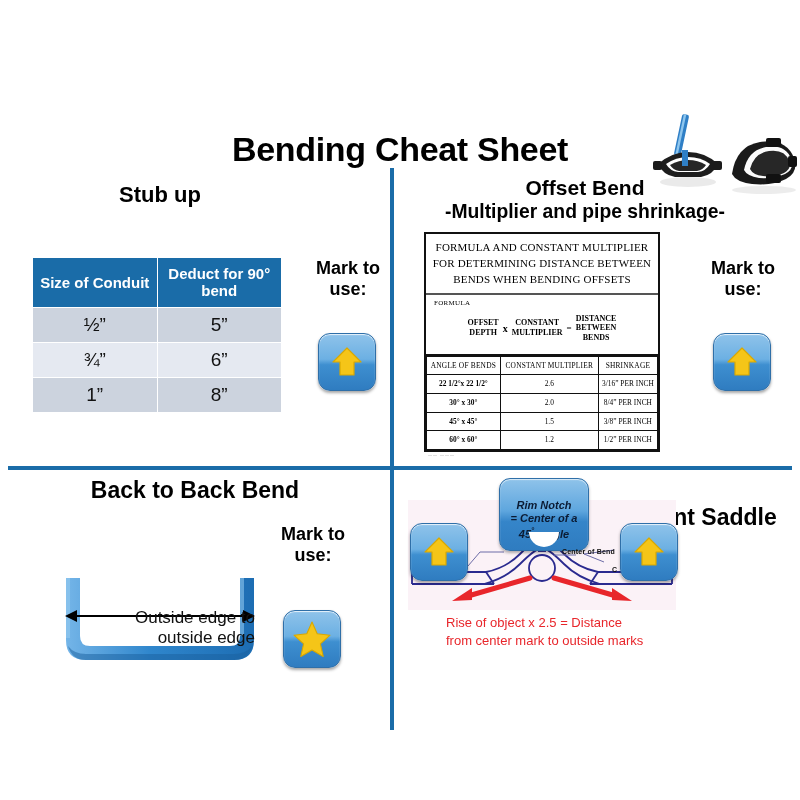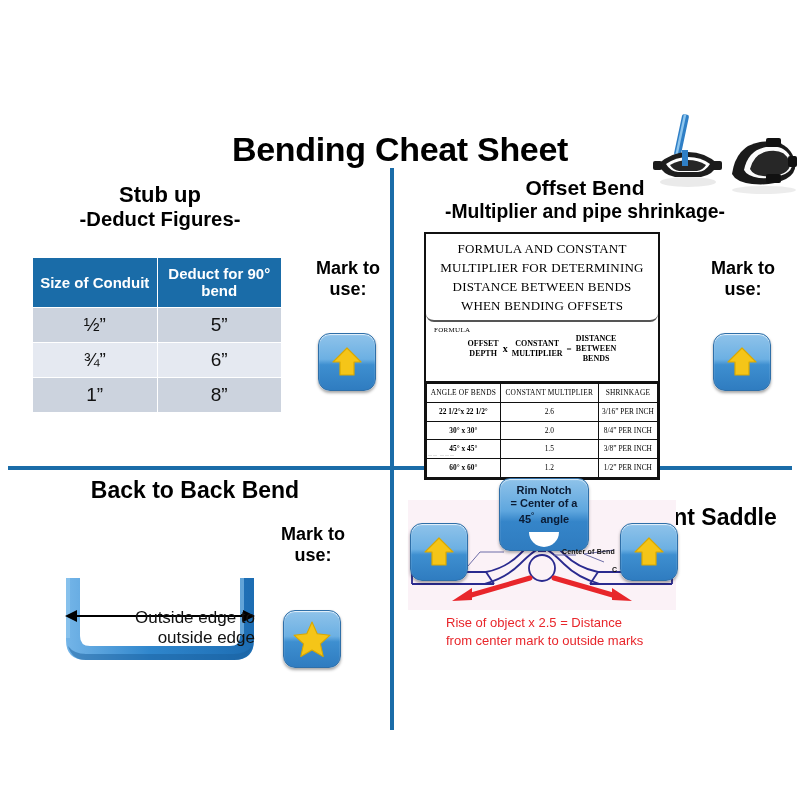--- a/index.html
+++ b/index.html
@@ -126,39 +126,39 @@
     position: absolute;
     left: 424px;
     top: 232px;
     width: 232px;
     background: #ffffff;
     border: 2px solid #111;
     font-family: "Liberation Serif", serif;
   }
   .ot-title {
     text-align: center;
-    font-size: 13px;
+    font-size: 11px;
     line-height: 1.45;
     padding: 6px 6px 5px;
     border-bottom: 2px solid #555;
     letter-spacing: 0.2px;
-    border-radius: 8px;
   }
   .ot-formula {
     border-bottom: 2px solid #111;
     padding: 4px 8px 7px;
     position: relative;
     min-height: 48px;
   }
   .ot-formula-label { font-size: 7px; letter-spacing: 0.3px; }
   .ot-formula-eq {
     display: flex;
     align-items: center;
     justify-content: center;
     gap: 4px;
+    margin-top: 7px;
     font-weight: bold;
     font-size: 8px;
   }
   .ot-frac { text-align: center; line-height: 1.25; }
   .ot-times { font-weight: bold; font-size: 10px; }
   .ot-eqsign { font-size: 9px; }
   .ot-rhs { text-align: center; line-height: 1.2; font-weight: bold; font-size: 8px; }
 
   #offset-data-table {
     width: 100%;
@@ -219,22 +219,23 @@
     height: 73px;
     border-radius: 11px;
     background: linear-gradient(180deg, #8fc3ea 0%, #5ea6de 45%, #3585c9 60%, #2f7cc0 100%);
     border: 1px solid #2f6fa8;
     box-shadow: 0 2px 3px rgba(0,0,0,0.3), inset 0 1px 1px rgba(255,255,255,0.7);
     color: #0b1b33;
     text-align: center;
     font-size: 11px;
     font-weight: bold;
     line-height: 1.22;
-    padding-top: 5px;
+    padding-top: 20px;
     box-sizing: border-box;
+    font-style: italic;
   }
   #rim-notch-cut {
     position: absolute;
     left: 50%;
     transform: translateX(-50%);
     bottom: 3px;
     width: 30px;
     height: 15px;
     background: #ffffff;
     border-radius: 0 0 16px 16px;
@@ -307,21 +308,20 @@
     </g>
   </svg>
 </div>
 
 <div class="divider-v" id="divider-v-top"></div>
 <div class="divider-v" id="divider-v-bottom"></div>
 <div id="divider-h"></div>
 
 <div class="quad-heading" id="stub-heading">
   <span>Stub up</span>
-  <span class="quad-sub">-Deduct Figures-</span>
 </div>
 
 <table id="deduct-table">
   <thead>
     <tr>
       <th>Size of Conduit</th>
       <th>Deduct for 90° bend</th>
     </tr>
   </thead>
   <tbody>

